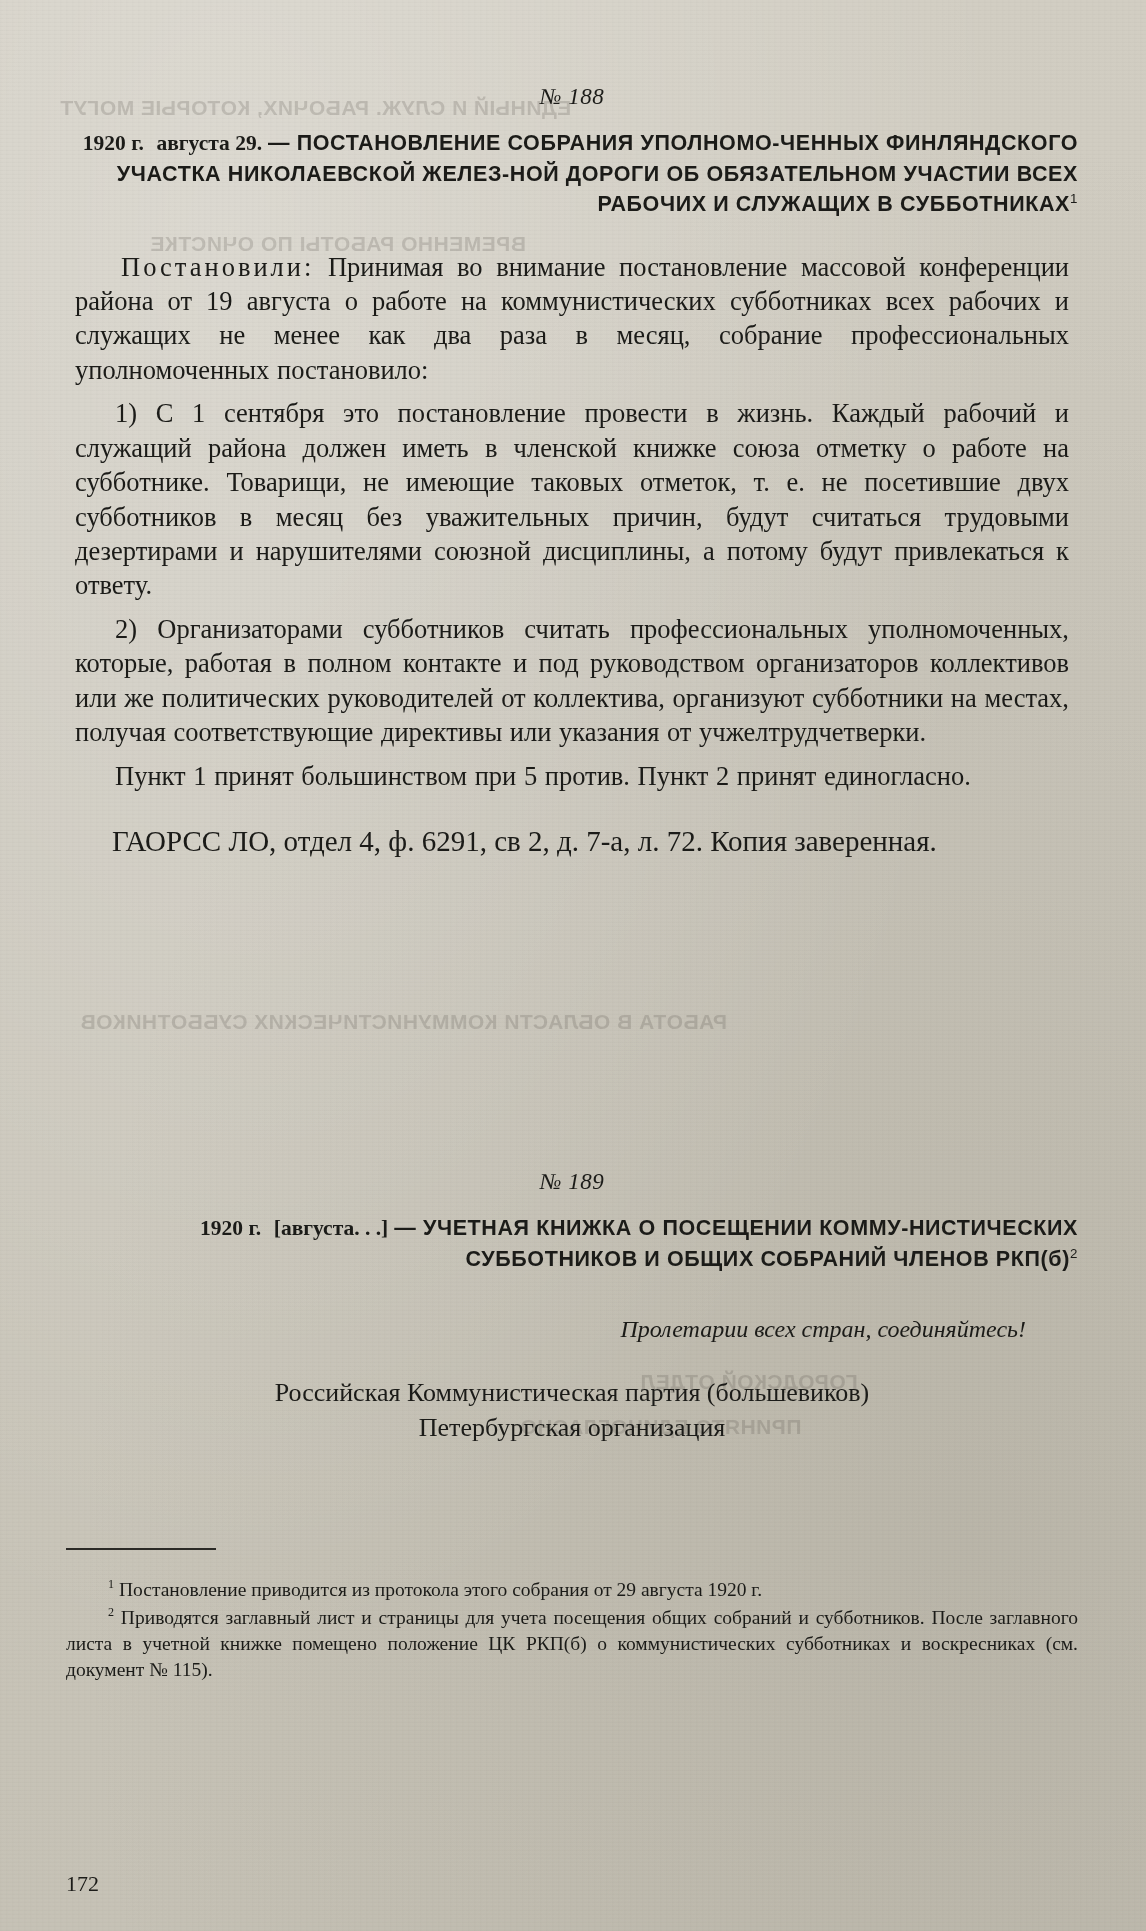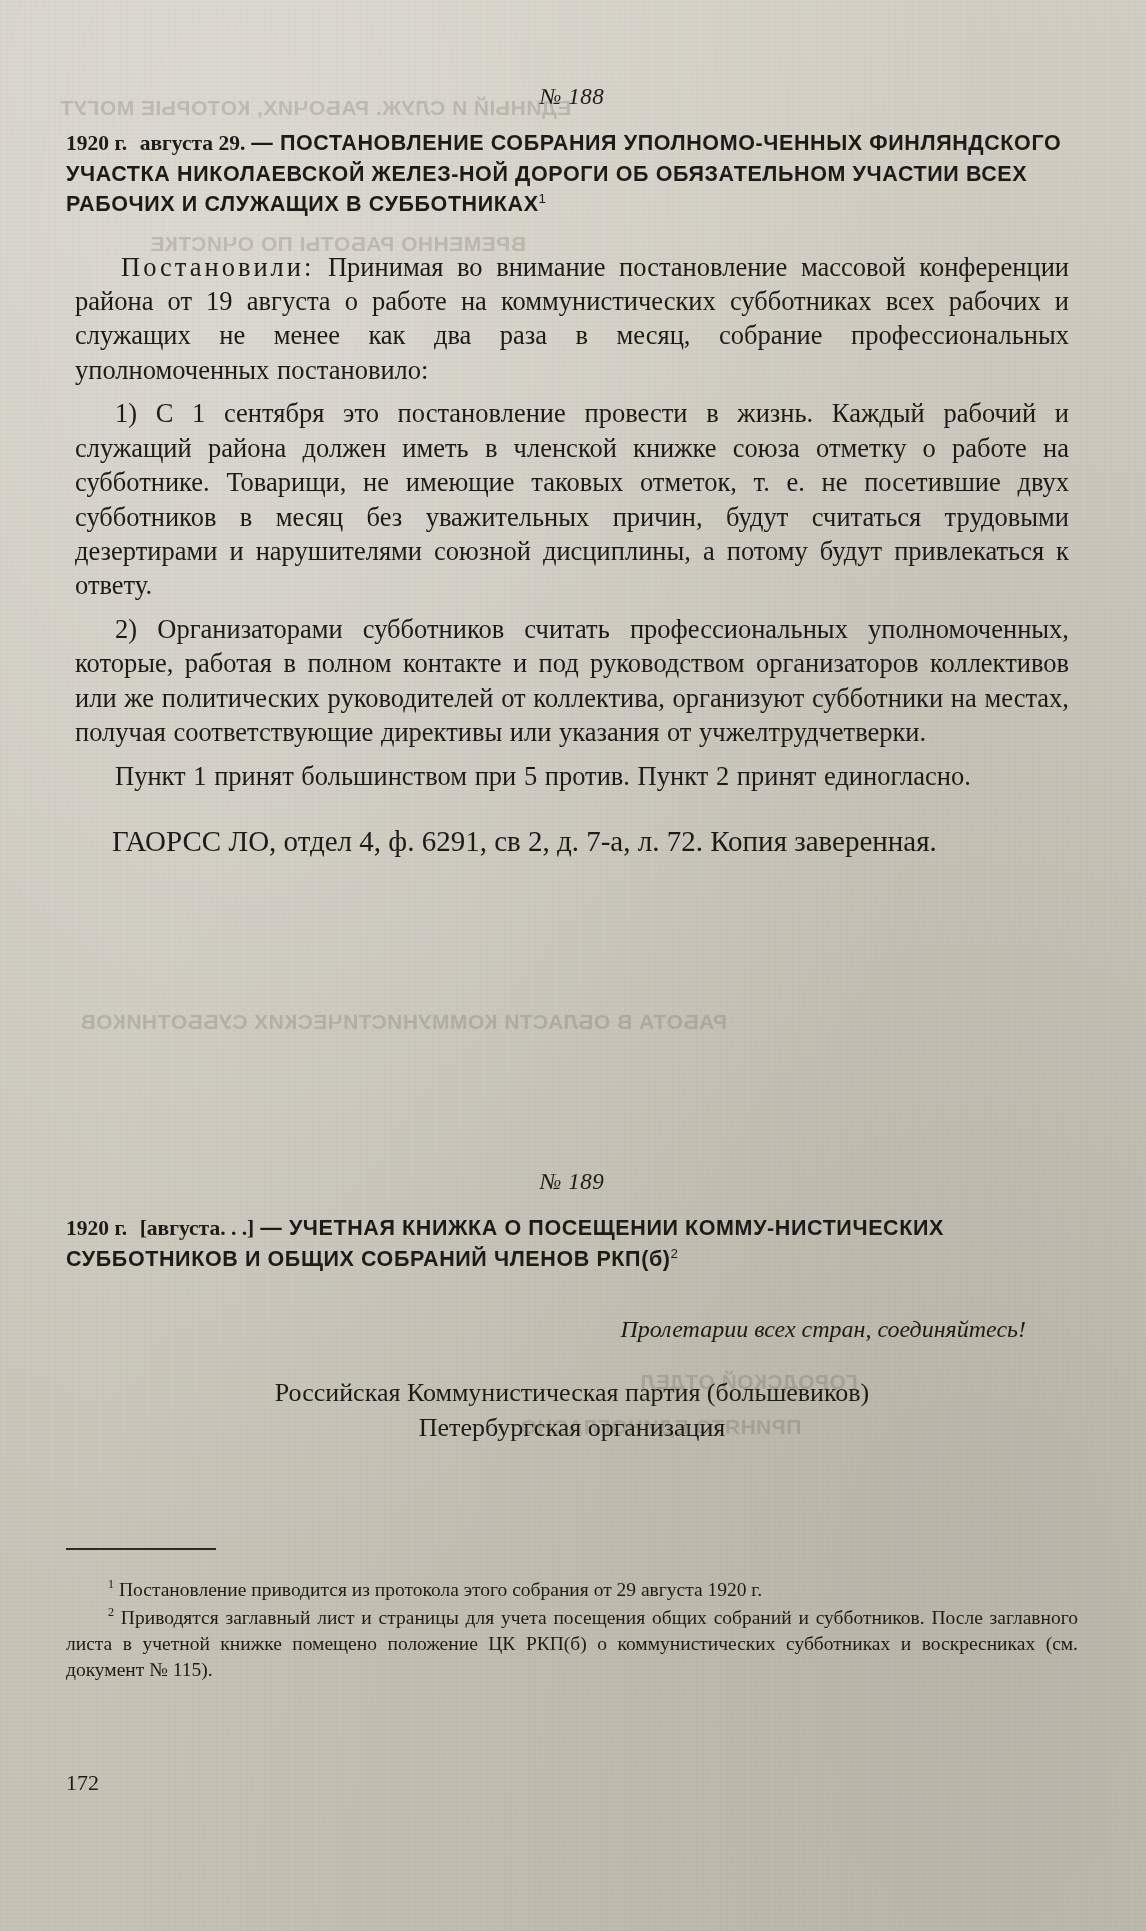--- a/index.html
+++ b/index.html
@@ -57,21 +57,21 @@
     font-style: italic;
     font-size: 23px;
     letter-spacing: .5px;
   }
   .doc-title {
     font-family: "Liberation Sans", sans-serif;
     font-weight: bold;
     font-size: 21.5px;
     letter-spacing: .6px;
     line-height: 1.42;
-    text-align: left;
+    text-align: right;
   }
   .doc-title .lead {
     font-family: "Liberation Serif", serif;
     font-weight: bold;
     letter-spacing: 0;
   }
   sup {
     font-size: .62em;
     vertical-align: super;
     font-weight: normal;
@@ -177,16 +177,16 @@
     </div>
 
     <div style="position:absolute; left:66px; top:1548px; width:1012px;">
       <div class="fn-rule"></div>
       <div class="footnotes" style="margin-top:26px;">
         <p><sup>1</sup> <span>Постановление приводится из протокола этого собрания от 29 августа 1920 г.</span></p>
         <p><sup>2</sup> <span>Приводятся заглавный лист и страницы для учета посещения общих собраний и субботников. После заглавного листа в учетной книжке помещено положение ЦК РКП(б) о коммунистических субботниках и воскресниках (см. документ № 115).</span></p>
       </div>
     </div>
 
-    <div class="page-number" style="position:absolute; left:66px; top:1770px;">172</div>
+    <div class="page-number" style="position:absolute; left:66px; top:1871px;">172</div>
 
   </div>
 </div>
 
 </body></html>

